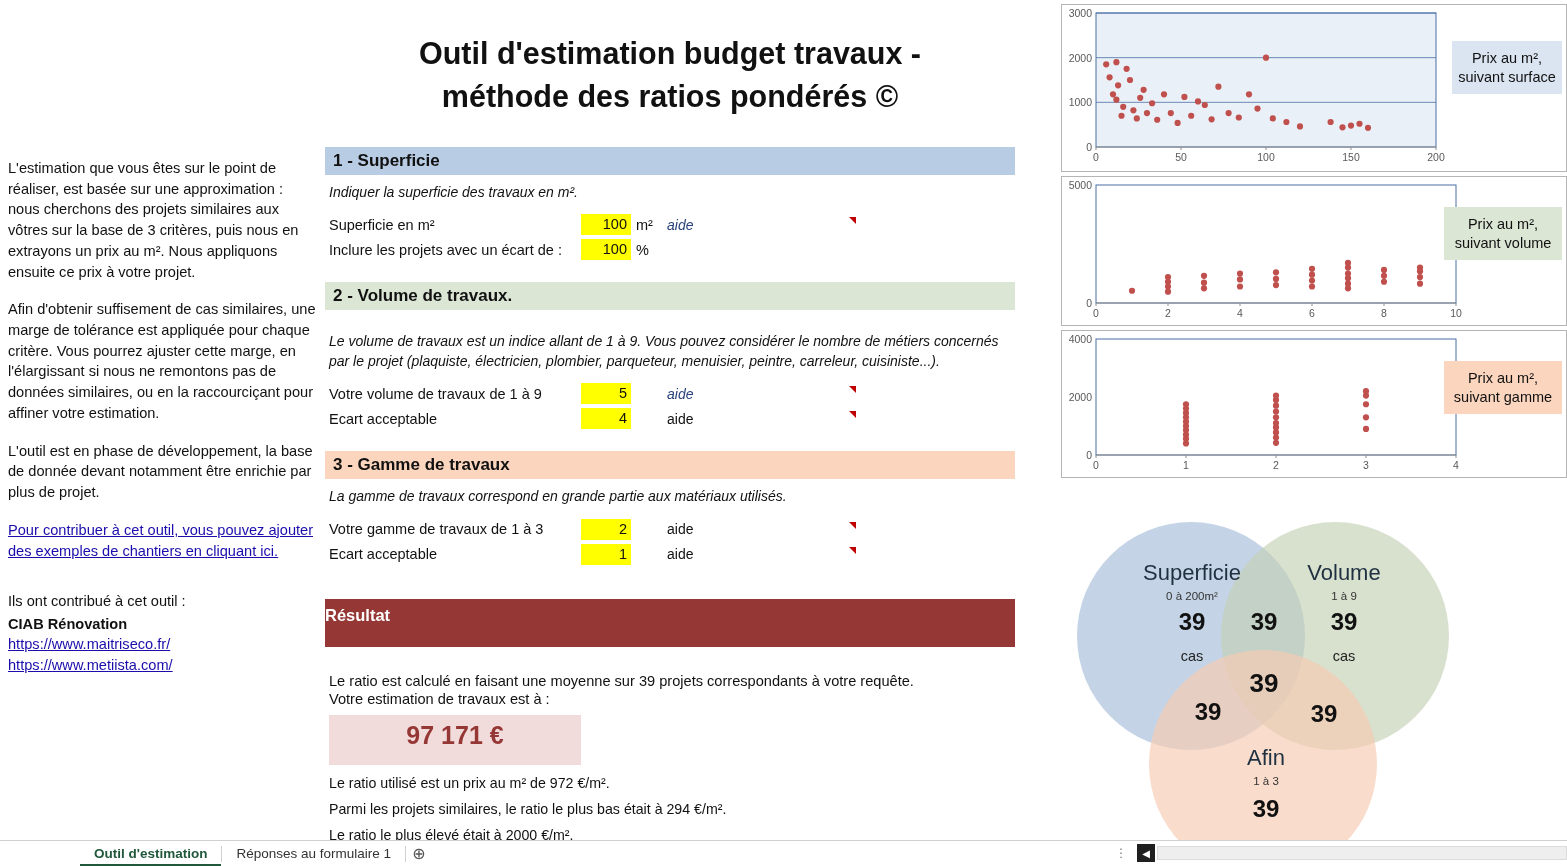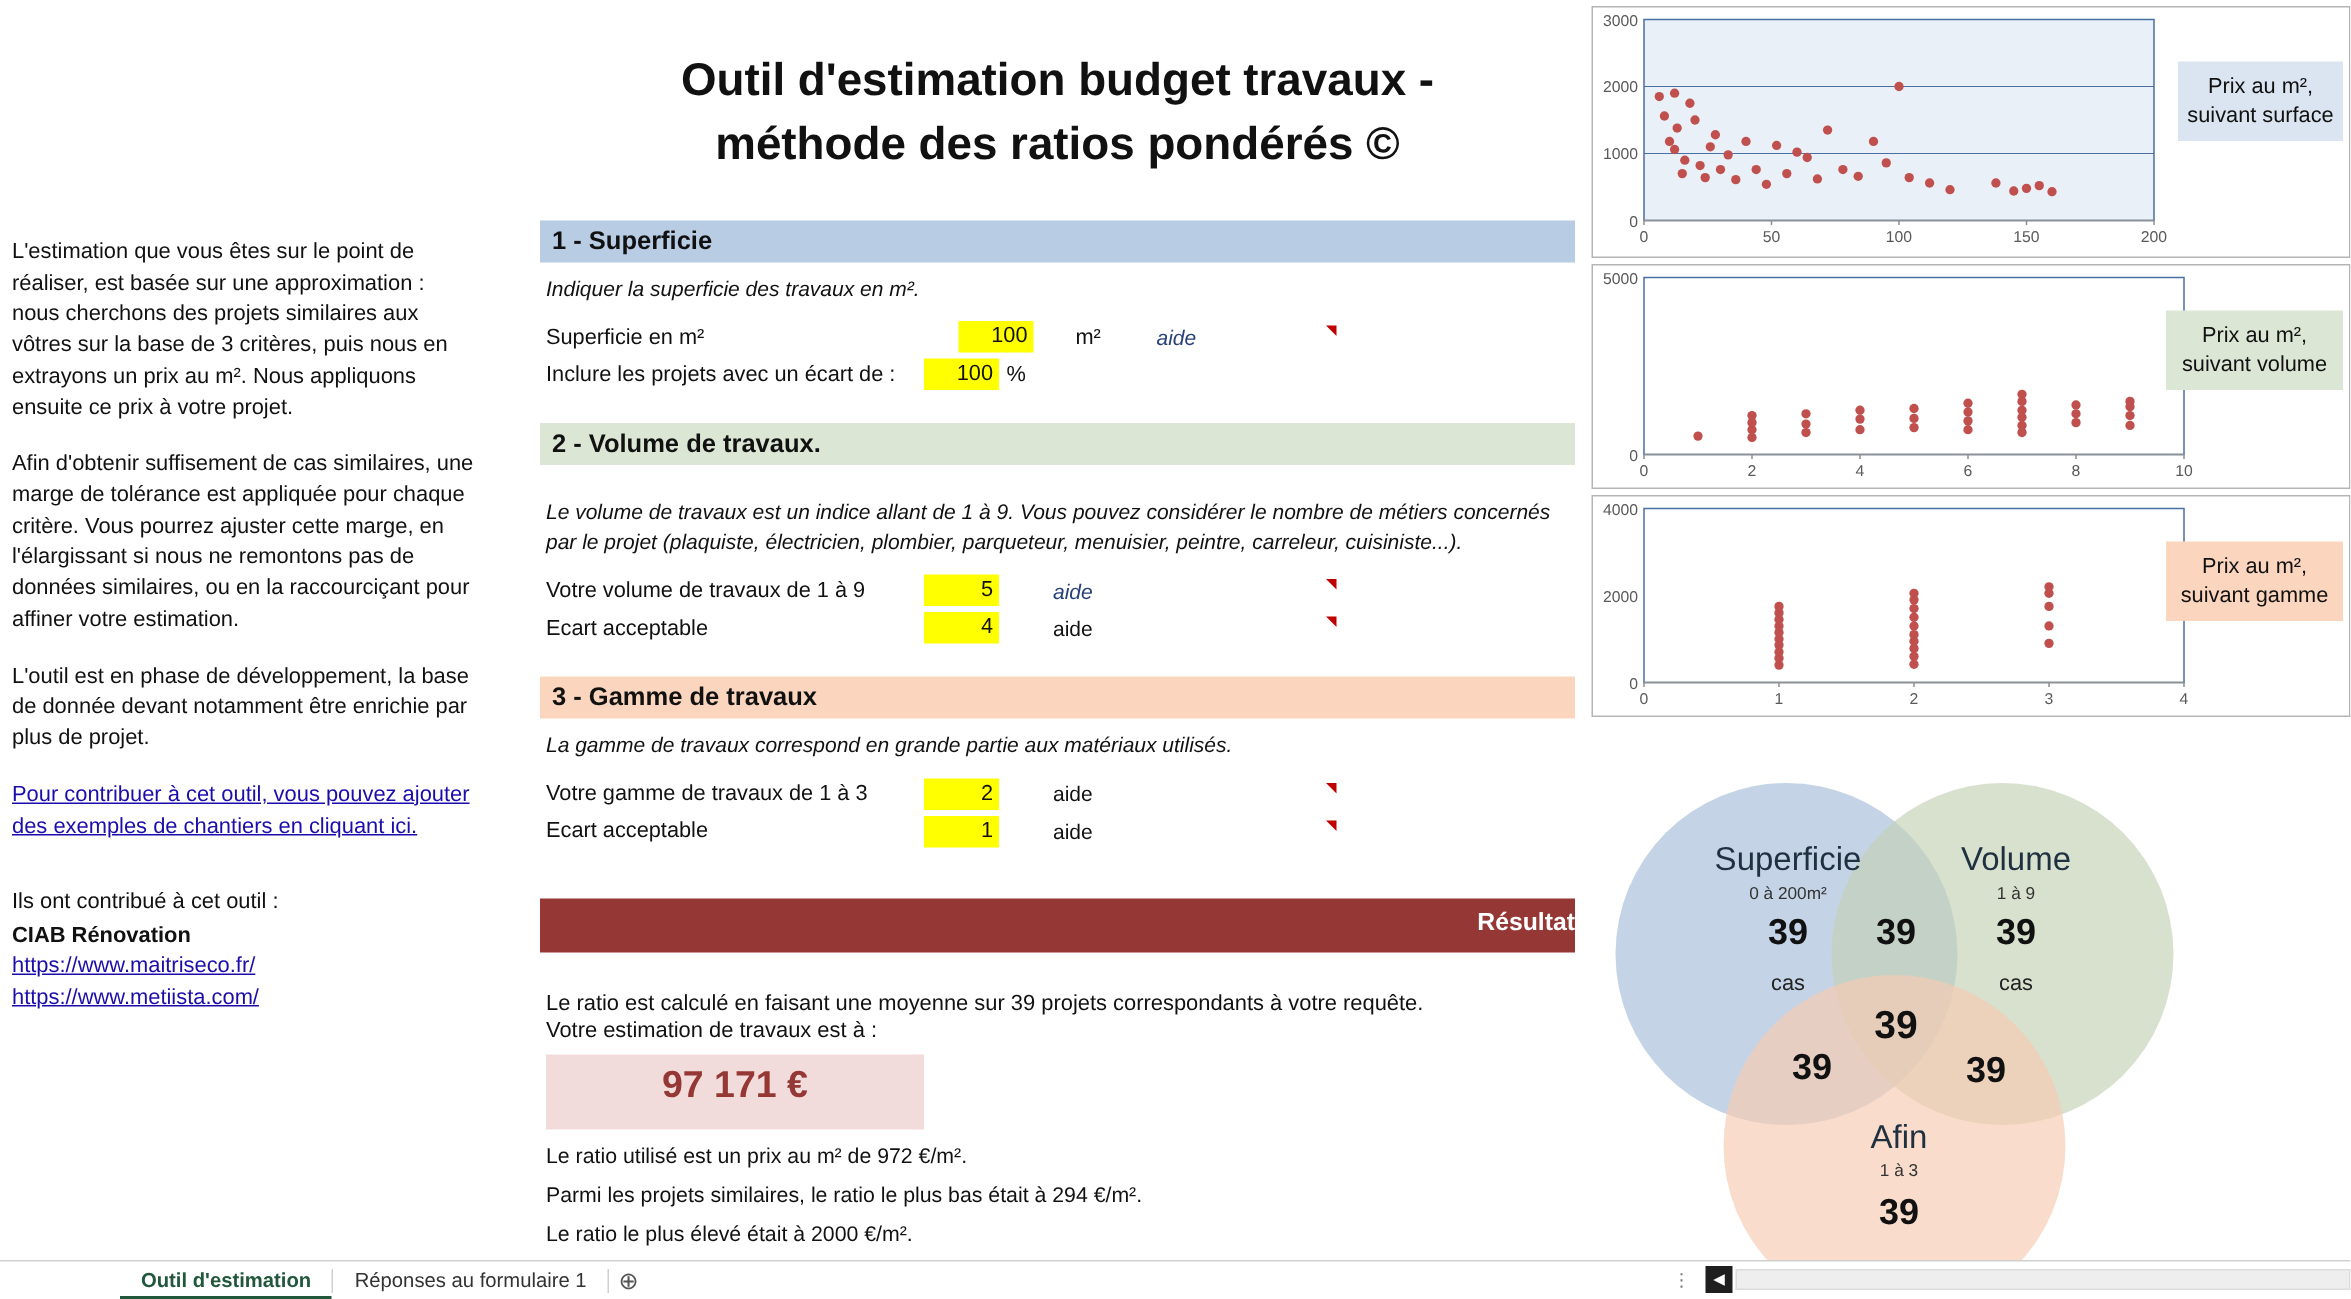--- a/index.html
+++ b/index.html
@@ -75,21 +75,21 @@
     font-size: 14.6px;
     color: #111;
     line-height: 1.42;
   }
   #contrib .bold { font-weight: bold; display: block; margin-top: 2px;}
   #contrib a { color: #1a0dab; text-decoration: underline; display: block; }
 
   
   #center {
     position: absolute;
-    left: 360px; top: 0;
+    left: 325px; top: 0;
     width: 700px;
   }
   #main-title {
     margin-top: 32px;
     text-align: center;
     font-size: 30.5px;
     font-weight: bold;
     color: #111;
     line-height: 1.42;
     width: 690px;
@@ -143,26 +143,26 @@
     position: absolute;
     left: 524px;
     width: 0; height: 0;
     border-top: 7px solid #c00000;
     border-left: 7px solid transparent;
     top: 3px;
   }
   #result-bar {
     margin-top: 34px;
     width: 690px;
-    height: 36px;
+    height: 48px;
     background: #953735;
     color: #ffffff;
     font-weight: bold;
     font-size: 16.5px;
-    text-align: right;
+    text-align: left;
     line-height: 32px;
   }
   .res-line {
     font-size: 14.6px;
     color: #111;
     padding-left: 4px;
     margin-top: 26px;
   }
   #amount-box {
     margin-top: 8px;
@@ -298,21 +298,21 @@
 
     <div id="main-title">
       <div>Outil d'estimation budget travaux -</div>
       <div>méthode des ratios pondérés ©</div>
     </div>
 
     <div style="margin-top:28px;">
       <div class="section-head sh-blue">1 - Superficie</div>
       <div class="sec-note">Indiquer la superficie des travaux en m².</div>
 
-      <div class="row" style="margin-top:12px;gap:23px;">
+      <div class="row" style="margin-top:12px;">
         <span class="lbl">Superficie en m²</span>
         <span class="cell-yellow">100</span>
         <span class="unit">m²</span>
         <span class="aide">aide</span>
         <span class="redmark"></span>
       </div>
 
       <div class="row">
         <span class="lbl">Inclure les projets avec un écart de :</span>
         <span class="cell-yellow">100</span>

